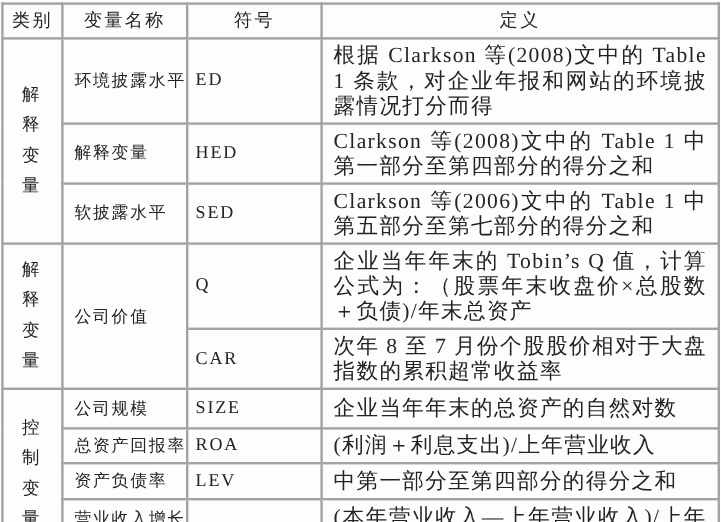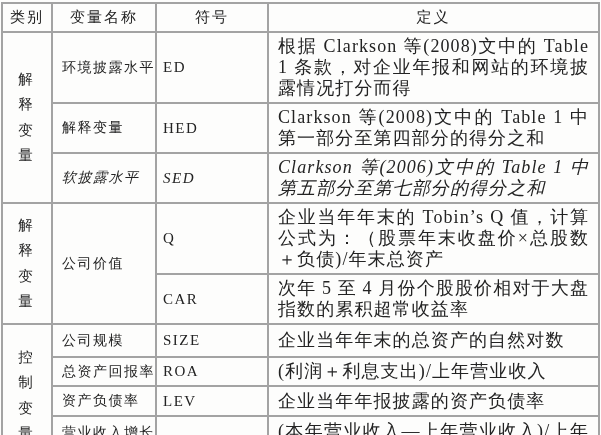--- a/index.html
+++ b/index.html
@@ -64,21 +64,21 @@
     padding:3px 9px 3px 9px;
     font-size:18px;
     letter-spacing:1.1px;
     line-height:21px;
     text-align:justify;
     text-justify:inter-character;
   }
   tr.r-h{height:29px;}
   tr.r1{height:56px;}
   tr.r2{height:43px;}
-  tr.r3{height:44px;font-style:italic;}
+  tr.r3{height:44px;}
   tr.r4{height:69px;}
   tr.r5{height:45px;}
   tr.r6{height:33px;}
   tr.r7{height:29px;}
   tr.r8{height:30px;}
   tr.r9{height:51px;}
 </style>
 </head>
 <body>
 
@@ -119,40 +119,40 @@
     <tr class="r4">
       <td class="cat" rowspan="2">
         <span class="vlabel">解释变量</span>
       </td>
       <td class="name" rowspan="2">公司价值</td>
       <td class="sym">Q</td>
       <td class="def">企业当年年末的 Tobin’s Q 值，计算公式为：（股票年末收盘价×总股数＋负债)/年末总资产</td>
     </tr>
     <tr class="r5">
       <td class="sym">CAR</td>
-      <td class="def">次年 5 至 4 月份个股股价相对于大盘指数的累积超常收益率</td>
+      <td class="def">次年 8 至 7 月份个股股价相对于大盘指数的累积超常收益率</td>
     </tr>
 
     <tr class="r6">
       <td class="cat" rowspan="4">
         <span class="vlabel">控制变量</span>
       </td>
       <td class="name">公司规模</td>
       <td class="sym">SIZE</td>
       <td class="def">企业当年年末的总资产的自然对数</td>
     </tr>
     <tr class="r7">
       <td class="name">总资产回报率</td>
       <td class="sym">ROA</td>
       <td class="def">(利润＋利息支出)/上年营业收入</td>
     </tr>
     <tr class="r8">
       <td class="name">资产负债率</td>
       <td class="sym">LEV</td>
-      <td class="def">企业当年年报披露的资产负债率</td>
+      <td class="def">中第一部分至第四部分的得分之和</td>
     </tr>
     <tr class="r9">
       <td class="name">营业收入增长率</td>
       <td class="sym">GROWTH</td>
       <td class="def">(本年营业收入—上年营业收入)/上年营业收入的绝对值</td>
     </tr>
   </tbody>
 </table>
 
 </body></html>

